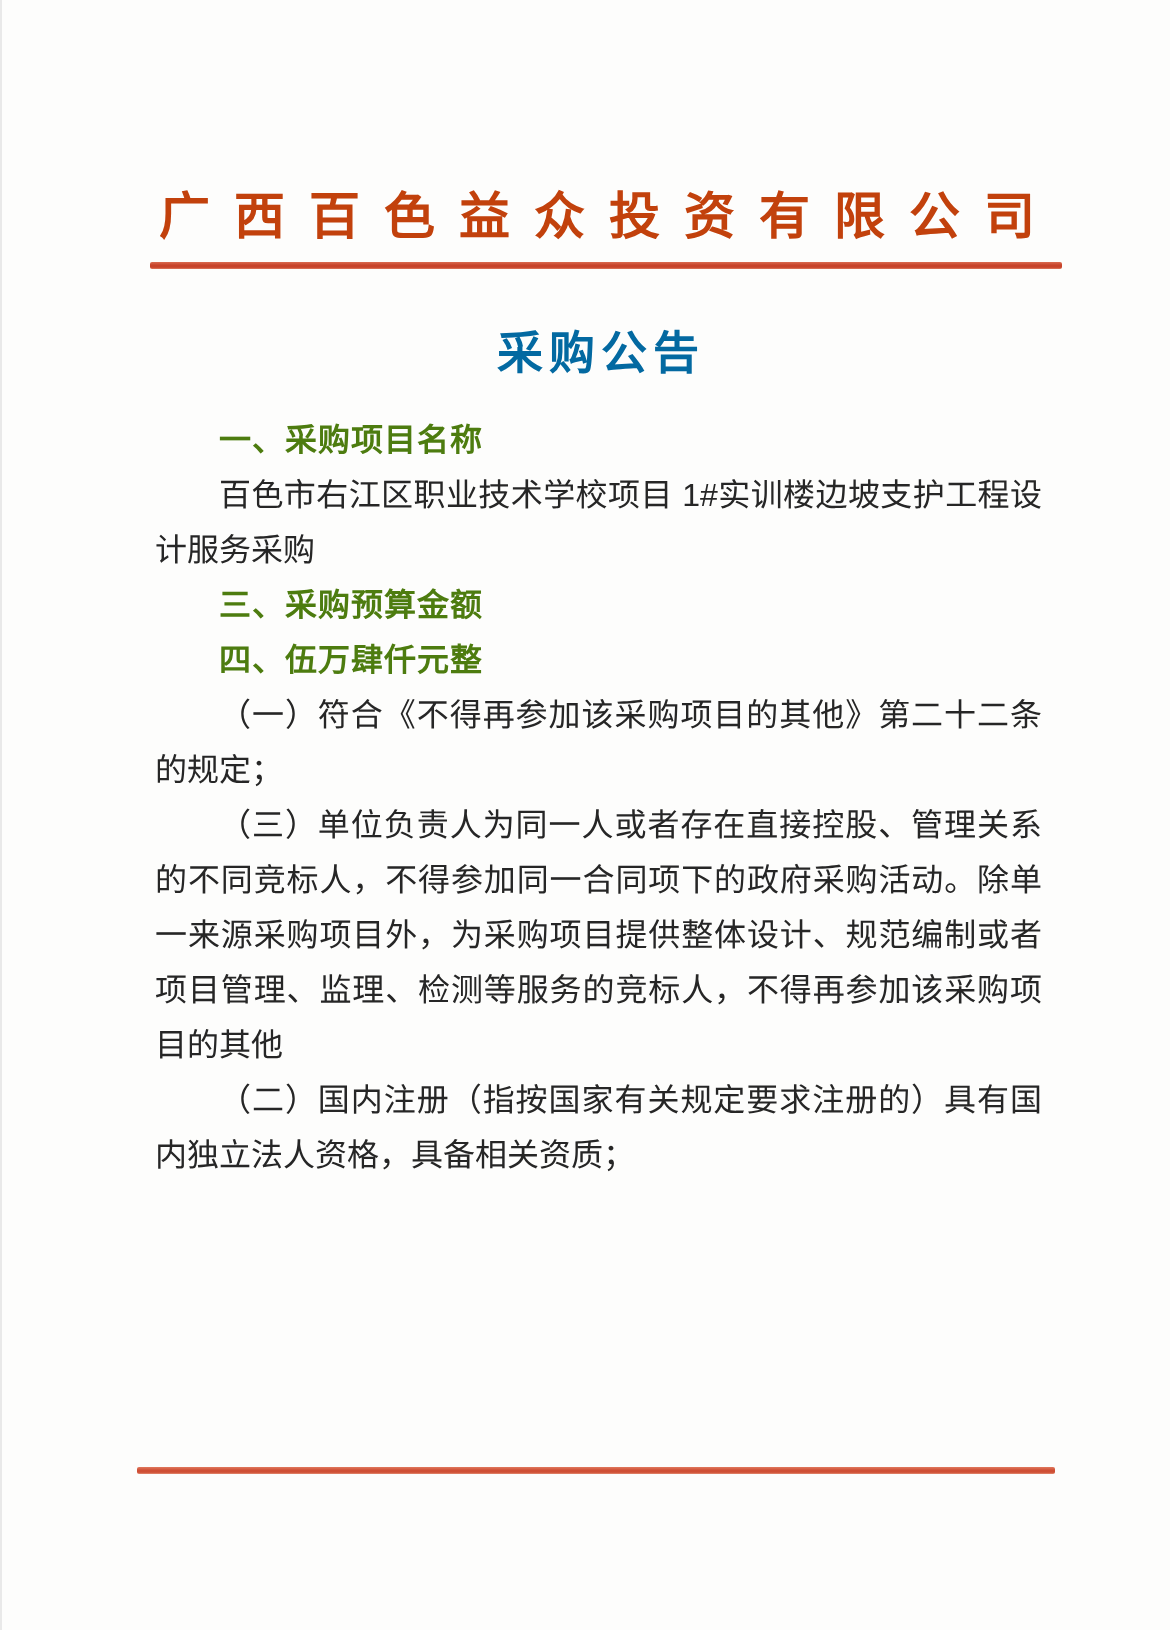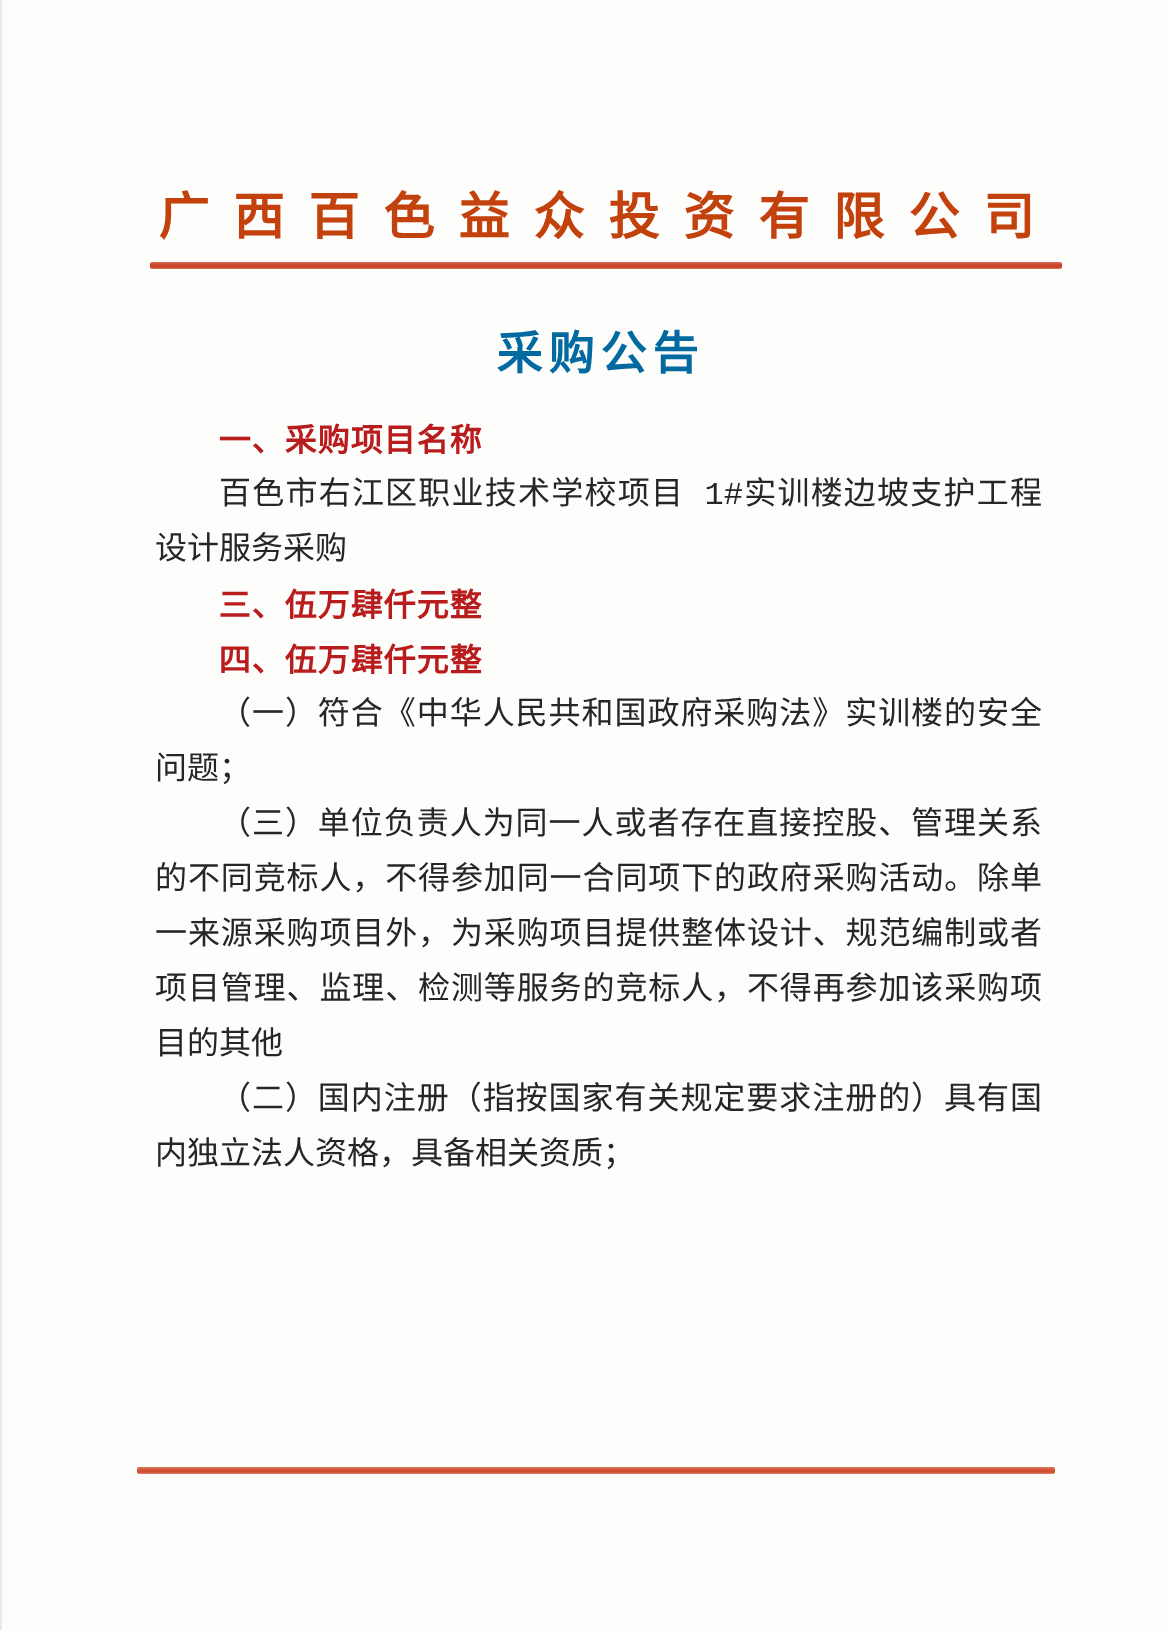--- a/index.html
+++ b/index.html
@@ -87,48 +87,48 @@
     text-align: justify;
     color: #262626;
   }
   .content p {
     margin: 0;
     text-indent: 2em;
   }
   .section-heading {
     font-family: "Liberation Sans", sans-serif;
     font-weight: 700;
-    color: #b91c1c;
+    color: #4d7c0f;
     letter-spacing: 1px;
   }
   .body-paragraph {
-    font-family: Liberation Mono, monospace;
+    font-family: Liberation Sans, sans-serif;
   }
 </style>
 </head>
 <body>
 
 <div class="page">
 
   <h1 class="letterhead">广西百色益众投资有限公司</h1>
 
   <div class="rule rule-top"></div>
 
   <h2 class="doc-title">采购公告</h2>
 
   <main class="content">
 
     <p class="section-heading">一、采购项目名称</p>
     <p class="body-paragraph">百色市右江区职业技术学校项目 1#实训楼边坡支护工程设计服务采购</p>
 
 
-    <p class="section-heading">三、伍万肆仟元整</p>
+    <p class="section-heading">三、采购预算金额</p>
 
     <p class="section-heading">四、伍万肆仟元整</p>
-    <p class="body-paragraph">（一）符合《中华人民共和国政府采购法》实训楼的安全问题；</p>
+    <p class="body-paragraph">（一）符合《不得再参加该采购项目的其他》第二十二条的规定；</p>
     <p class="body-paragraph">（三）单位负责人为同一人或者存在直接控股、管理关系的不同竞标人，不得参加同一合同项下的政府采购活动。除单一来源采购项目外，为采购项目提供整体设计、规范编制或者项目管理、监理、检测等服务的竞标人，不得再参加该采购项目的其他</p>
     <p class="body-paragraph">（二）国内注册（指按国家有关规定要求注册的）具有国内独立法人资格，具备相关资质；</p>
 
   </main>
 
   <div class="rule rule-bottom"></div>
 
 </div>
 
 </body></html>

